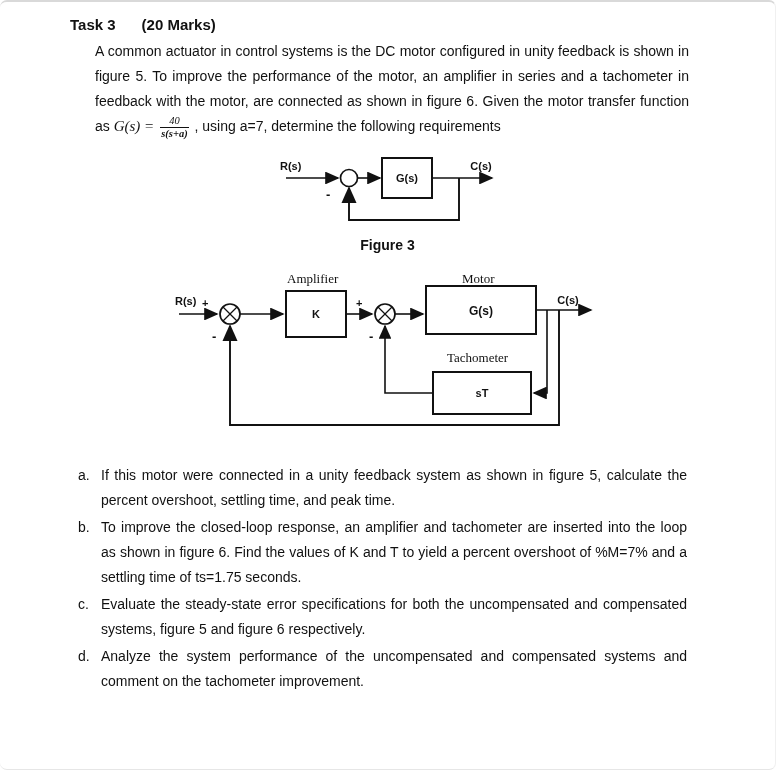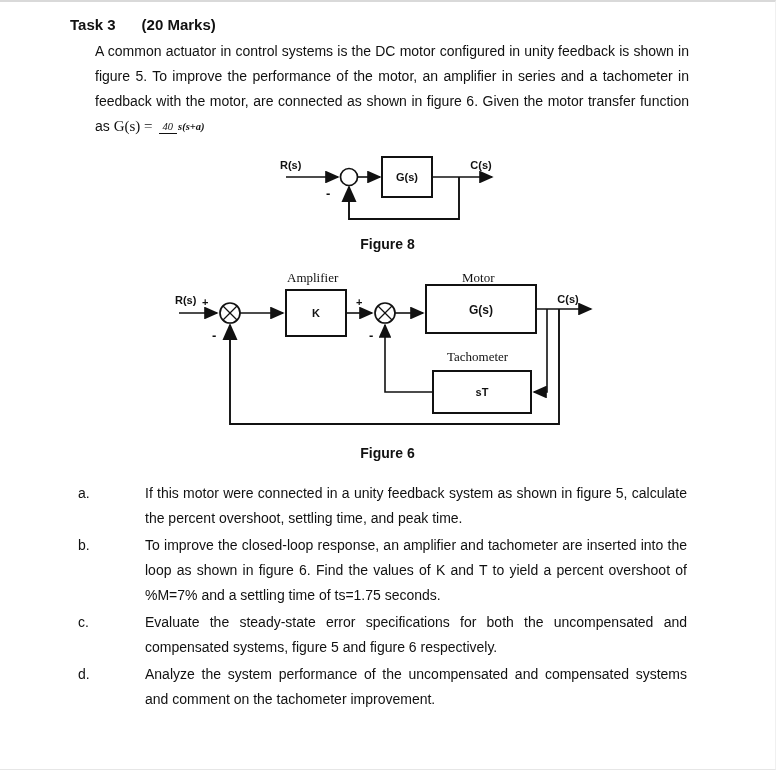--- a/index.html
+++ b/index.html
@@ -8,39 +8,40 @@
     font-family:"Liberation Sans", sans-serif; color:#111;
   }
   .page {
     box-sizing:border-box;
     width:776px; height:770px;
     border-top:2px solid #d9d9d9;
     border-bottom:1px solid #e6e6e6;
     border-right:1px solid #f0f0f0;
     padding-top:12px;
     background:#fff;
+    border-radius:7px;
   }
   .task-header {
     margin:2px 0 0 70px;
     font-size:15px; font-weight:bold;
   }
   .task-marks { margin-left:26px; }
   .intro {
     margin:6px 86px 0 95px;
     text-align:justify;
     font-size:14px; line-height:25px;
   }
   .math { white-space:nowrap; }
   .math-lhs {
     font-family:"Liberation Serif", serif;
-    font-size:15px;
+    font-style:italic; font-size:15px;
     margin-right:4px;
   }
   .frac {
-    display:inline-flex; flex-direction:row;
+    display:inline-flex; flex-direction:column;
     vertical-align:middle; text-align:center;
     font-family:"Liberation Serif", serif; font-style:italic;
     font-size:10.5px; line-height:12px;
     margin:0 2px;
   }
   .frac .num { border-bottom:1px solid #111; padding:0 4px; }
   .frac .den { padding:0 1px;font-weight:bold; }
 
   .fig-wrap { margin:10px auto 0 auto; }
   .fig5-wrap { width:232px; margin-top:10px; }
@@ -59,57 +60,57 @@
   .sig  { font-family:"Liberation Sans",sans-serif; font-weight:bold; font-size:11px; fill:#111; }
   .sign { font-family:"Liberation Sans",sans-serif; font-weight:bold; font-size:13px; fill:#111; }
   .pls  { font-family:"Liberation Sans",sans-serif; font-weight:bold; font-size:11px; fill:#111; }
   .blbl { font-family:"Liberation Sans",sans-serif; font-weight:bold; font-size:11px; fill:#111; }
   .blbl2{ font-family:"Liberation Sans",sans-serif; font-weight:bold; font-size:12px; fill:#111; }
   .ttl  { font-family:"Liberation Serif",serif; font-size:13px; fill:#111; }
 
   .questions { margin:20px 88px 0 78px; }
   .q-item { display:flex; font-size:14px; line-height:25px; margin-bottom:2px; }
   .q-letter { flex:0 0 23px; width:23px; }
-  .q-text { flex:1; text-align:justify;margin-left:44px; }
+  .q-text { flex:1; text-align:justify; }
 </style>
 </head>
 <body>
 
 <div class="page">
 
   <div class="task-header">
     <span class="task-title">Task 3</span><span class="task-marks">(20 Marks)</span>
   </div>
 
   <p class="intro">
     <span>A common actuator in control systems is the DC motor configured in unity feedback is shown in figure 5. To improve the performance of the motor, an amplifier in series and a tachometer in feedback with the motor, are connected as shown in figure 6. Given the motor transfer function as </span><span class="math"><span class="math-lhs">G(s) =</span><span class="frac">
           <span class="num">40</span>
           <span class="den">s(s+a)</span>
-        </span></span>
+        </span></span><span> , using a=7, determine the following requirements</span>
   </p>
 
   <div class="fig-wrap fig5-wrap">
     <svg width="232" height="80" viewBox="0 0 232 80">
       <defs>
         <marker id="ah5" markerWidth="9" markerHeight="8" refX="8" refY="4" orient="auto">
           <path d="M0,0 L9,4 L0,8 Z" fill="#111"></path>
         </marker>
       </defs>
       <text x="8" y="20" class="sig">R(s)</text>
       <line x1="14" y1="28" x2="66" y2="28" class="ln" marker-end="url(#ah5)"></line>
       <circle cx="77" cy="28" r="8.5" class="node"></circle>
       <text x="54" y="49" class="sign">-</text>
       <line x1="86" y1="28" x2="108" y2="28" class="ln" marker-end="url(#ah5)"></line>
       <rect x="110" y="8" width="50" height="40" class="blk"></rect>
       <text x="135" y="32" text-anchor="middle" class="blbl">G(s)</text>
       <line x1="160" y1="28" x2="220" y2="28" class="ln" marker-end="url(#ah5)"></line>
       <text x="209" y="20" text-anchor="middle" class="sig">C(s)</text>
       <path d="M187,28 L187,70 L77,70 L77,38" class="lnb" marker-end="url(#ah5)"></path>
     </svg>
-    <div class="fig-caption">Figure 8</div>
+    <div class="fig-caption">Figure 3</div>
   </div>
 
   <div class="fig-wrap fig6-wrap">
     <svg width="430" height="172" viewBox="0 0 430 172">
       <defs>
         <marker id="ah6" markerWidth="9" markerHeight="8" refX="8" refY="4" orient="auto">
           <path d="M0,0 L9,4 L0,8 Z" fill="#111"></path>
         </marker>
       </defs>
 
@@ -146,21 +147,20 @@
       <text x="395" y="37" text-anchor="middle" class="sig">C(s)</text>
 
       <text x="274" y="95" class="ttl">Tachometer</text>
       <rect x="260" y="105" width="98" height="42" class="blk"></rect>
       <text x="309" y="130" text-anchor="middle" class="blbl">sT</text>
 
       <path d="M374,43 L374,126 L361,126" class="ln" marker-end="url(#ah6)"></path>
       <path d="M260,126 L212,126 L212,59" class="ln" marker-end="url(#ah6)"></path>
       <path d="M386,43 L386,158 L57,158 L57,59" class="lnb" marker-end="url(#ah6)"></path>
     </svg>
-    <div class="fig-caption">Figure 6</div>
   </div>
 
   <div class="questions">
     <div class="q-item">
       <span class="q-letter">a.</span>
       <span class="q-text">If this motor were connected in a unity feedback system as shown in figure 5, calculate the percent overshoot, settling time, and peak time.</span>
     </div>
     <div class="q-item">
       <span class="q-letter">b.</span>
       <span class="q-text">To improve the closed-loop response, an amplifier and tachometer are inserted into the loop as shown in figure 6. Find the values of K and T to yield a percent overshoot of %M=7% and a settling time of ts=1.75 seconds.</span>

